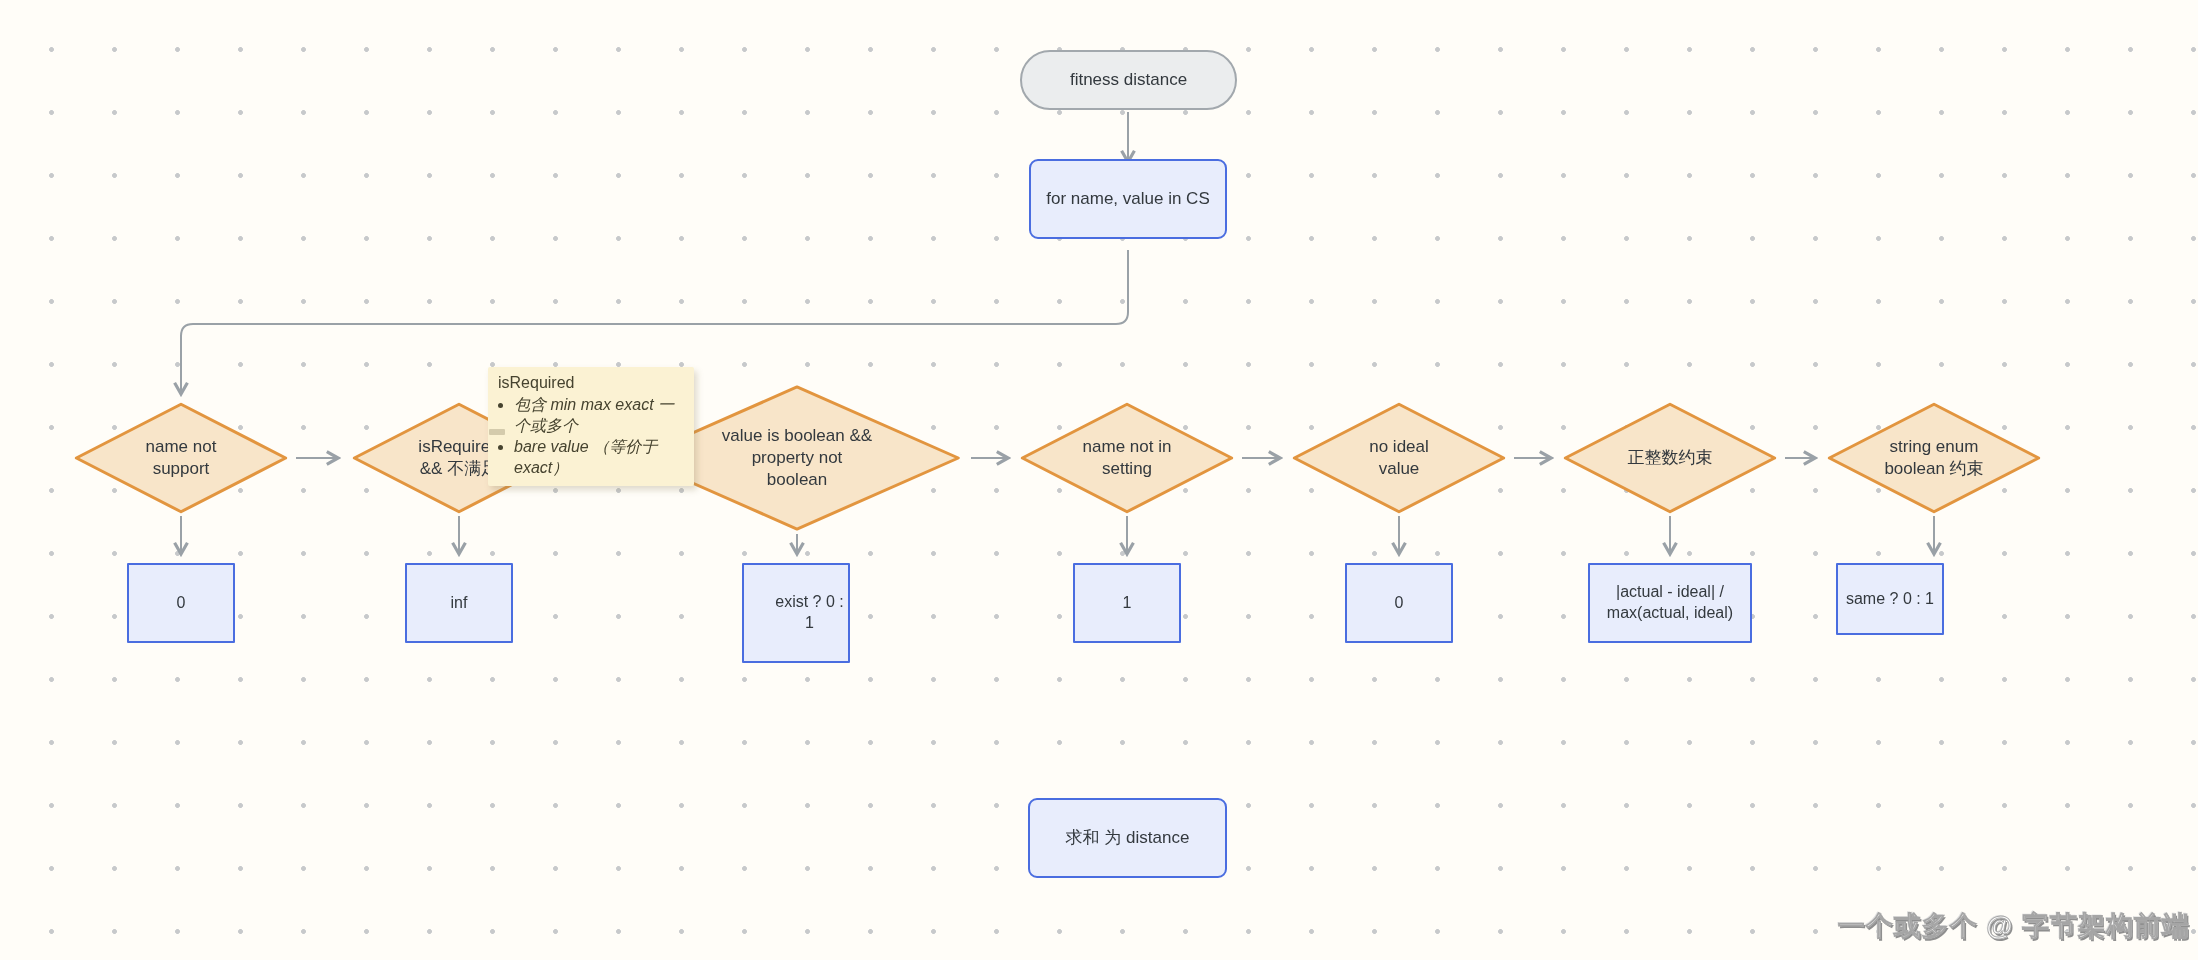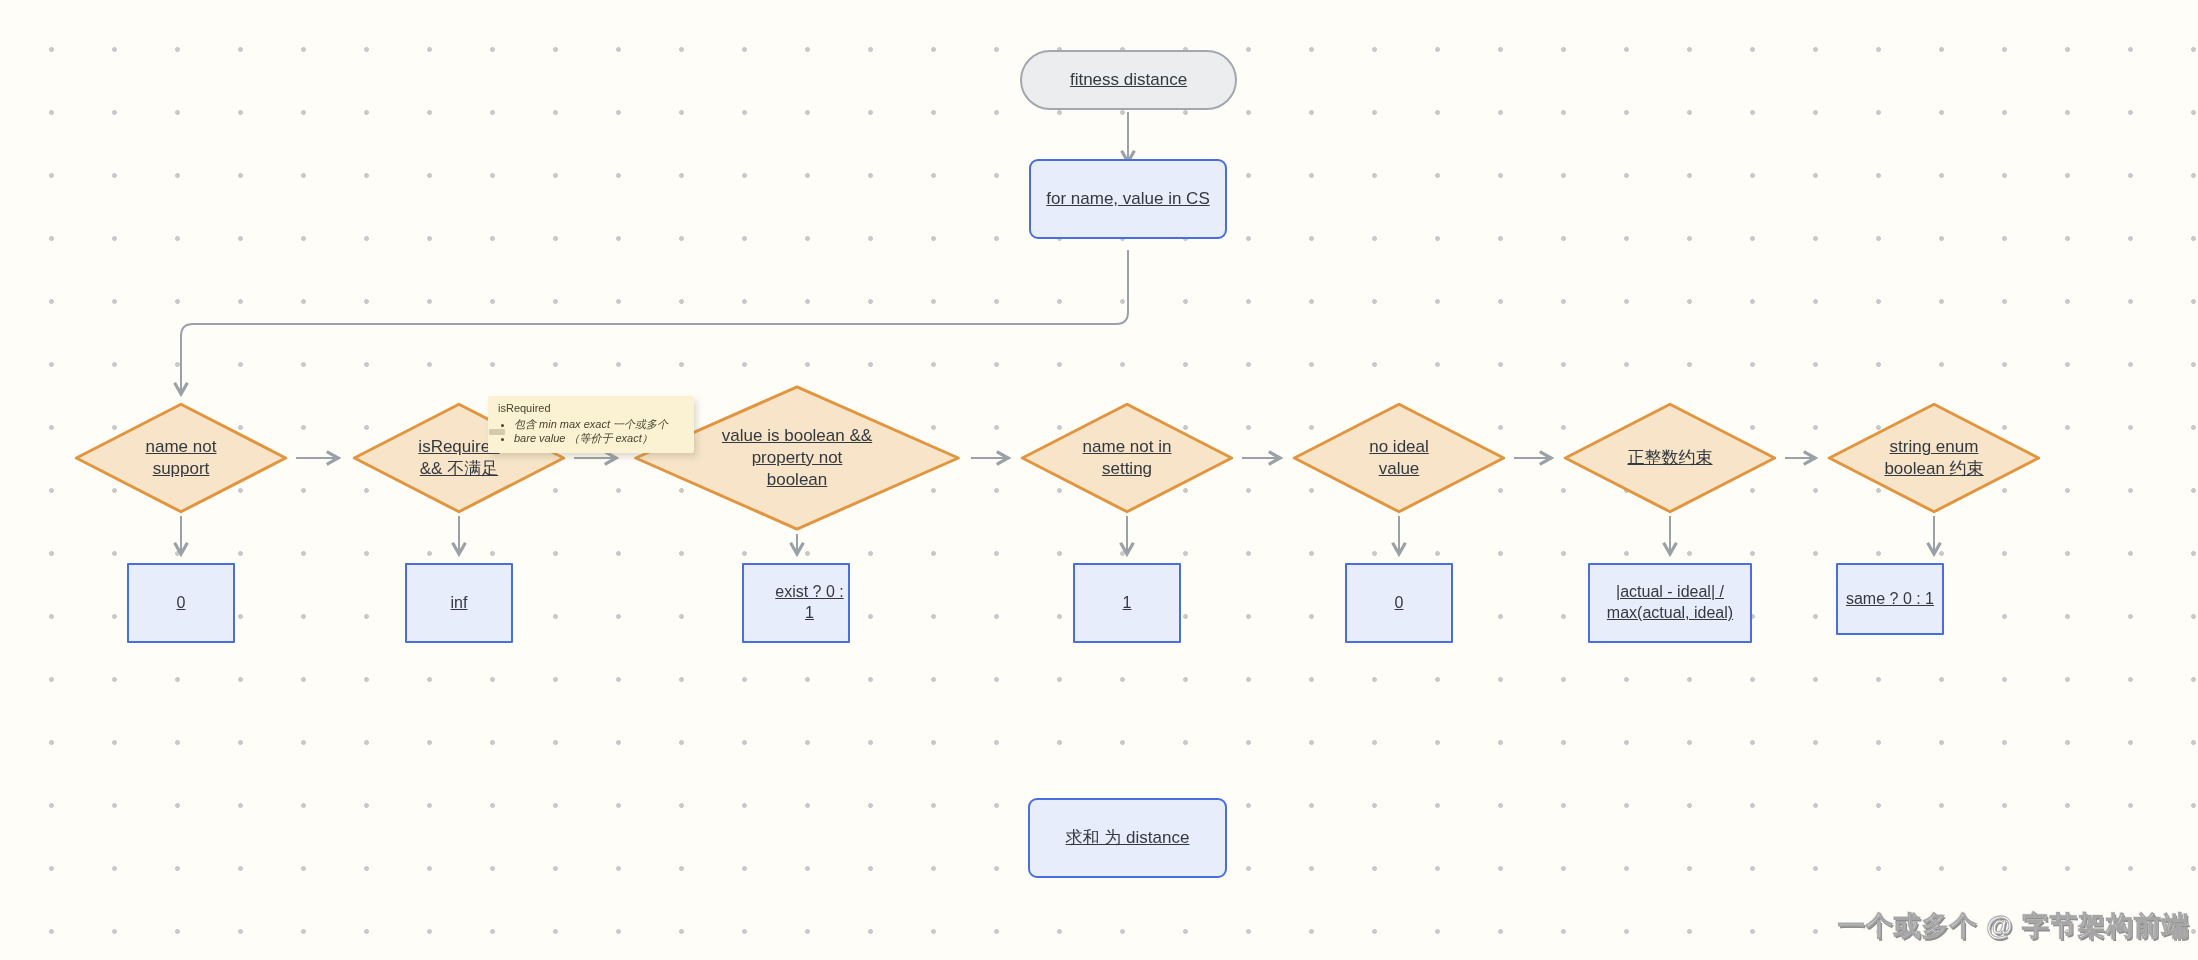--- a/index.html
+++ b/index.html
@@ -4,33 +4,33 @@
 <style>
   html,body{margin:0;padding:0;background:#fffdf8;}
   body{font-family:"Liberation Sans","DejaVu Sans",sans-serif;color:#33393e;}
   .canvas{
     position:relative;width:2198px;height:960px;overflow:hidden;background:#fffdf8;
     background-image:radial-gradient(circle,#c7c9cb 2.1px,rgba(0,0,0,0) 2.8px);
     background-size:63px 63px;background-position:20px 18px;
   }
   svg.edges{position:absolute;left:0;top:0;width:2198px;height:960px;pointer-events:none;}
   svg.edges path{stroke:#9aa1a7;stroke-width:2;fill:none;}
-  .node{position:absolute;display:flex;align-items:center;justify-content:center;text-align:center;box-sizing:border-box;text-decoration:underline;}
+  .node{position:absolute;display:flex;align-items:center;justify-content:center;text-align:center;box-sizing:border-box;}
   .label{white-space:pre-line;line-height:1.3;font-size:17px;color:#33393e;position:relative;z-index:2;}
   .pill{background:#ebedee;border:2px solid #a2a8ad;border-radius:30px;}
   .bluebox{background:#e8edfc;border:2.5px solid #4a6de0;border-radius:9px;}
   .resultbox{background:#e8edfc;border:2.5px solid #4a6de0;border-radius:1px;}
   .resultbox .label{font-size:16px;}
   .diamond{background:transparent;}
   .diamond svg{position:absolute;left:0;top:0;width:100%;height:100%;z-index:1;overflow:visible;}
   .diamond polygon{fill:#f8e5c9;stroke:#e2953f;stroke-width:3;stroke-linejoin:round;vector-effect:non-scaling-stroke;}
   .note{
     position:absolute;left:488px;top:367px;width:206px;box-sizing:border-box;
     background:#fbf2d3;border-radius:2px;padding:5px 8px 7px 8px;z-index:5;
-    box-shadow:3px 4px 6px rgba(140,130,95,0.28);font-size:11px;color:#46432f;line-height:1.32;margin-top:29px;
+    box-shadow:3px 4px 6px rgba(140,130,95,0.28);font-size:16px;color:#46432f;line-height:1.32;
   }
   .note-title{margin:0 0 1px 2px;}
   .note ul{margin:0;padding-left:18px;font-style:italic;}
   .note li{margin:0;padding:0;}
   .note-stamp{position:absolute;left:489px;top:429px;width:16px;height:6px;background:#b6ad8e;opacity:.55;border-radius:1px;z-index:5;filter:blur(0.6px);}
   .watermark{
     position:absolute;right:8px;bottom:16px;font-size:27px;font-weight:700;letter-spacing:1px;
     color:#fbfbfb;-webkit-text-stroke:0.8px #a5a5a5;
     text-shadow:1.5px 1.5px 0 #8f8f8f,-1px -1px 0 #e2e2e2;
     z-index:6;
@@ -121,21 +121,21 @@
     <div class="label">string enum
 boolean 约束</div>
   </div>
 
   <div class="node resultbox" style="left:127px;top:563px;width:108px;height:80px;">
     <div class="label">0</div>
   </div>
   <div class="node resultbox" style="left:405px;top:563px;width:108px;height:80px;text-align:right;">
     <div class="label">inf</div>
   </div>
-  <div class="node resultbox" style="left:742px;top:563px;width:108px;height:80px;padding-left:27px;">
+  <div class="node resultbox" style="left:742px;top:563px;width:108px;height:100px;padding-left:27px;">
     <div class="label">exist ? 0 : 1</div>
   </div>
   <div class="node resultbox" style="left:1073px;top:563px;width:108px;height:80px;">
     <div class="label">1</div>
   </div>
   <div class="node resultbox" style="left:1345px;top:563px;width:108px;height:80px;">
     <div class="label">0</div>
   </div>
   <div class="node resultbox" style="left:1588px;top:563px;width:164px;height:80px;">
     <div class="label">|actual - ideal| /

